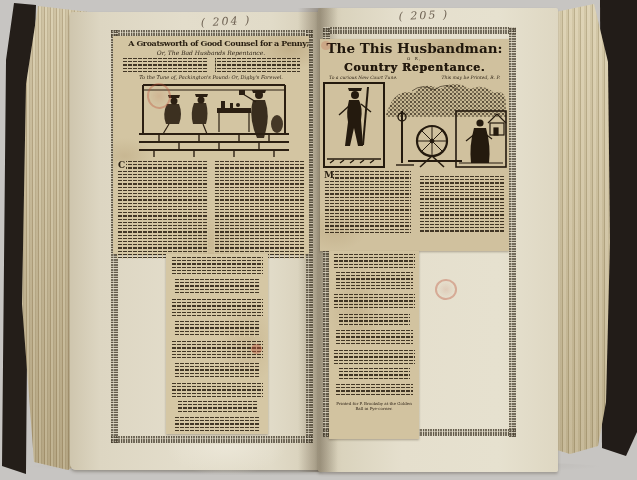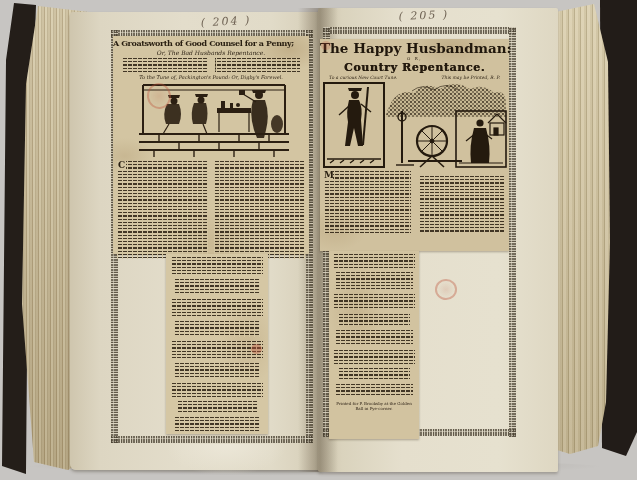--- a/index.html
+++ b/index.html
@@ -65,21 +65,21 @@
       #d0c19e;}
   .strip-left{--paper:#d5c7a4;left:166px;top:254px;width:102px;height:180px;padding:3px 5px;box-sizing:border-box;
     background:
       radial-gradient(40px 60px at 80% 50%,rgba(150,120,75,0.18),rgba(150,120,75,0) 70%),
       #d5c7a4;}
   .strip-right{--paper:#d2c3a0;left:329px;top:251px;width:90px;height:188px;padding:3px 4px;box-sizing:border-box;
     background:
       radial-gradient(40px 60px at 30% 30%,rgba(150,120,75,0.2),rgba(150,120,75,0) 70%),
       #d2c3a0;}
 
-  .bl-title{margin-top:3px;font-size:8px;font-weight:bold;text-align:left;color:#271d10;
+  .bl-title{margin-top:3px;font-size:8px;font-weight:bold;text-align:right;color:#271d10;
     line-height:1.1;letter-spacing:-0.4px;white-space:nowrap;}
   .bl-sub{font-size:6px;font-style:italic;text-align:center;margin-top:1px;color:#2e2315;}
   .bl-verses{display:flex;gap:8px;padding:2px 9px 0;height:14px;}
   .bl-verses .vcol{flex:1;}
   .bl-tune{font-size:5px;font-style:italic;text-align:center;color:#2e2315;margin-top:2px;white-space:nowrap;}
   .bl-cut{display:block;margin:2px 8px 0 26px;}
   .bl-cols{display:flex;gap:6px;padding:3px 4px 0;height:98px;}
   .col{flex:1;position:relative;}
   .col .fill{width:100%;height:100%;}
 
@@ -210,21 +210,21 @@
     <div class="txt stanza w100" style="height:18px"></div>
     <div class="txt stanza w94" style="height:16px"></div>
     <div class="txt stanza w100" style="height:18px"></div>
     <div class="txt stanza w94" style="height:16px"></div>
     <div class="txt stanza w100" style="height:14px"></div>
     <div class="txt stanza w88" style="height:12px"></div>
     <div class="txt stanza w94" style="height:14px"></div>
   </div>
 
   <div class="abs sheet bs-right">
-    <div class="br-title">The Happy Husbandman:</div>
+    <div class="br-title">The This Husbandman:</div>
     <div class="br-or">O R,</div>
     <div class="br-sub">Country Repentance.</div>
     <div class="br-notes">
       <span>To a curious New Court Tune.</span>
       <span>This may be Printed, R. P.</span>
     </div>
 
     <svg class="br-cut" width="185" height="88" viewBox="0 0 185 88">
       <defs>
         <pattern id="fol" patternUnits="userSpaceOnUse" width="4" height="4">

